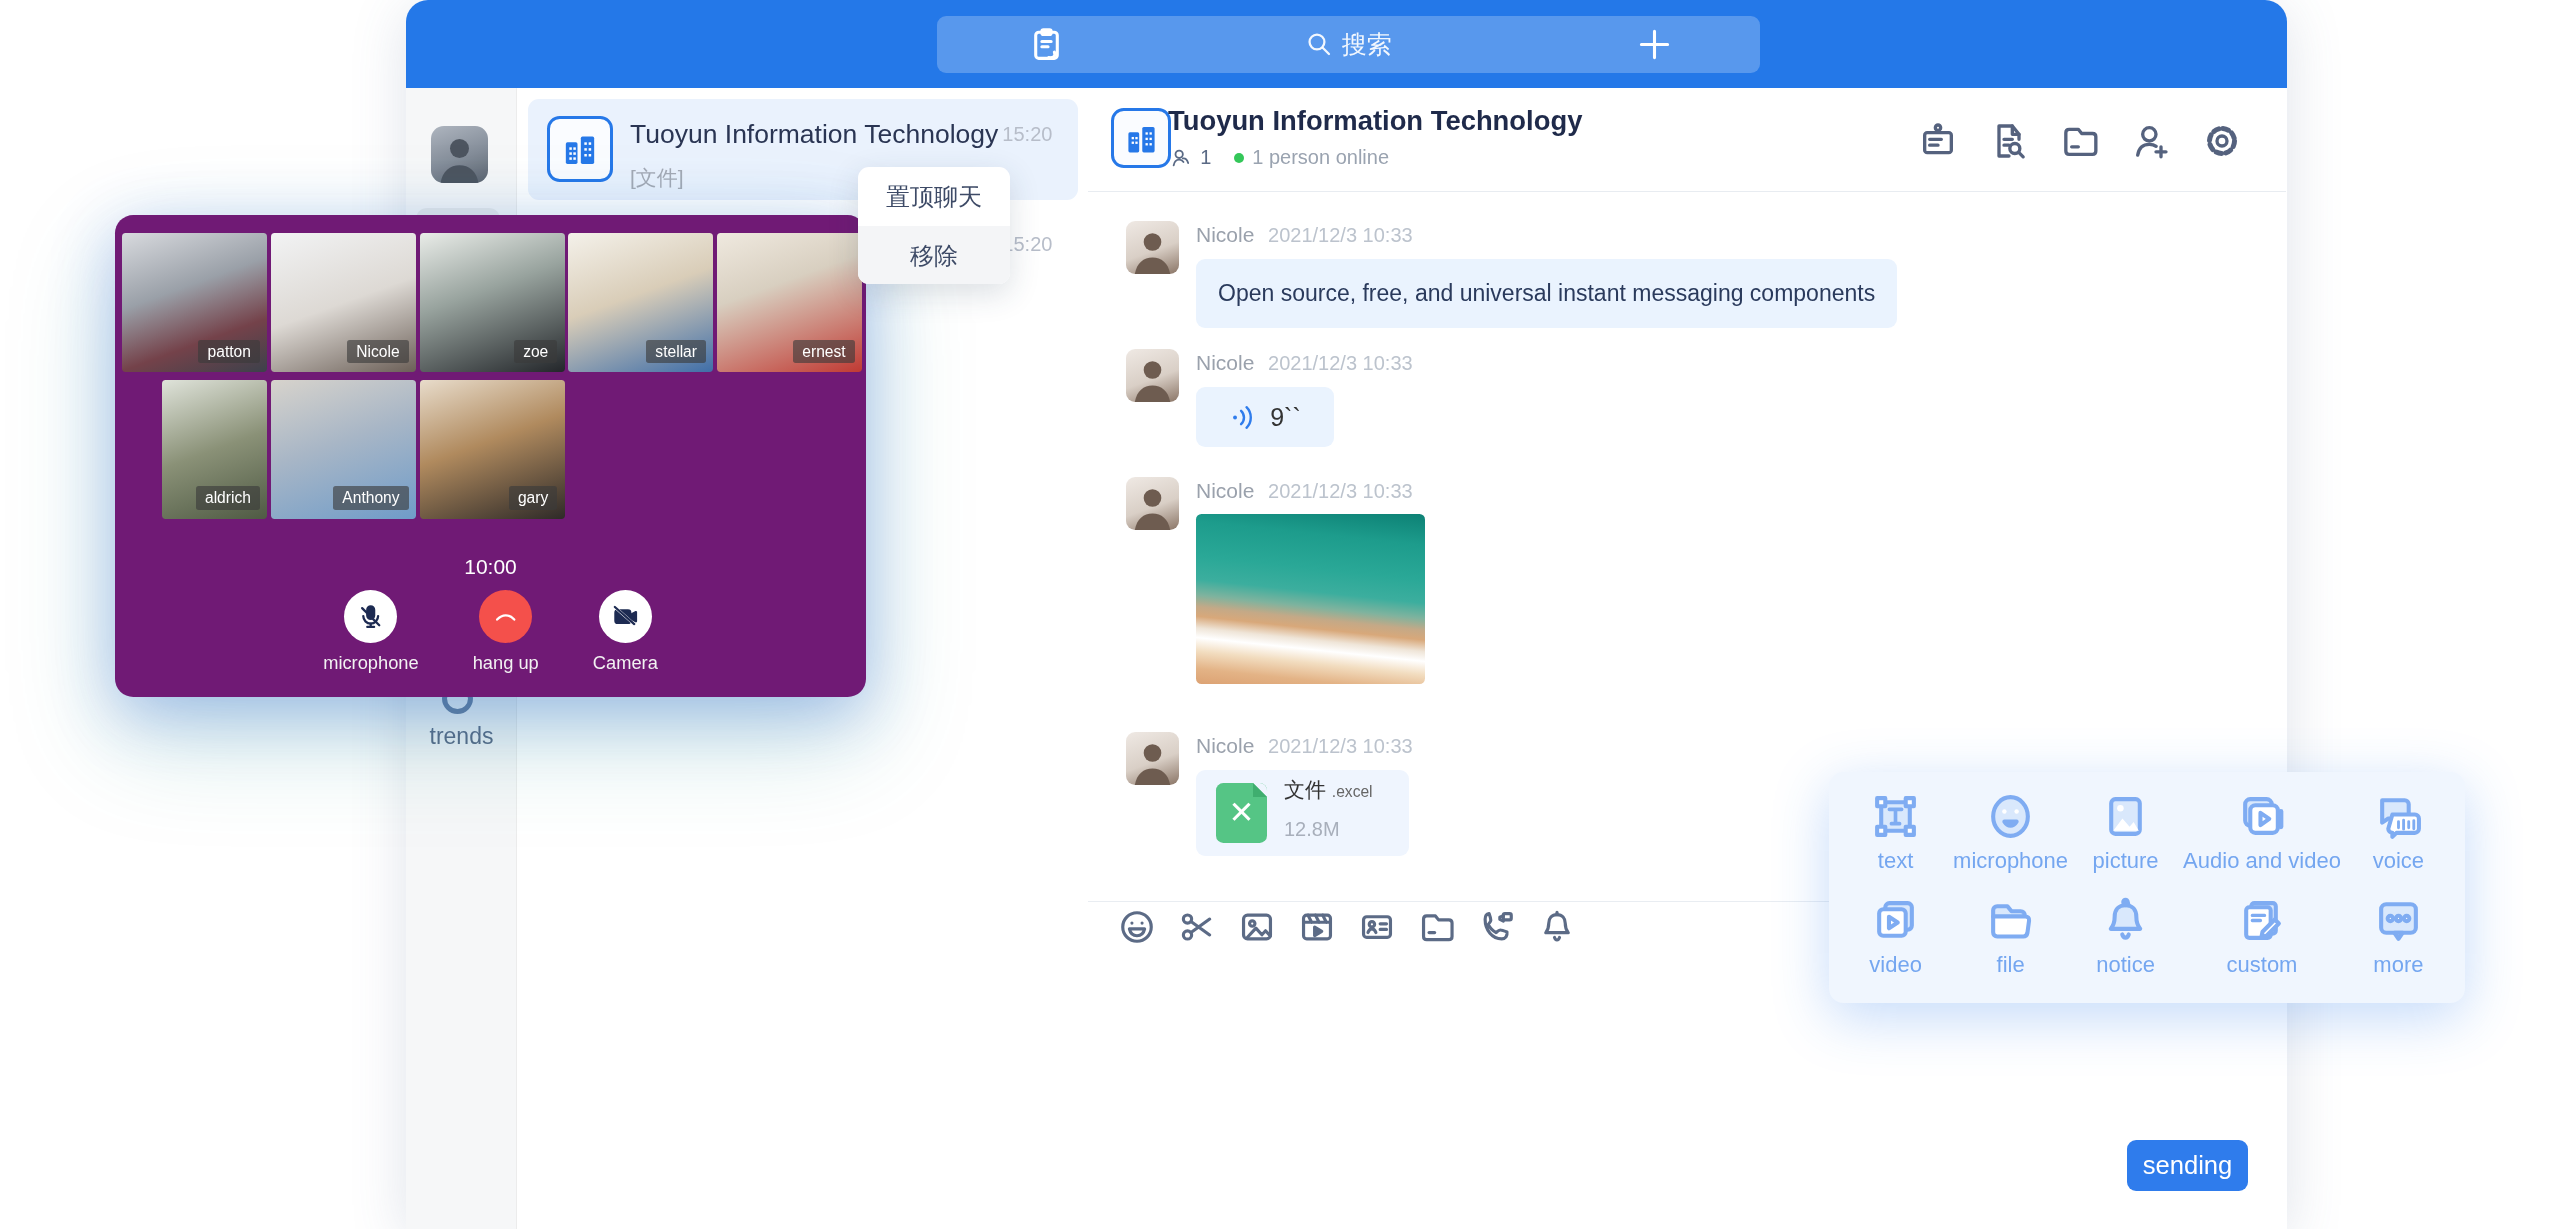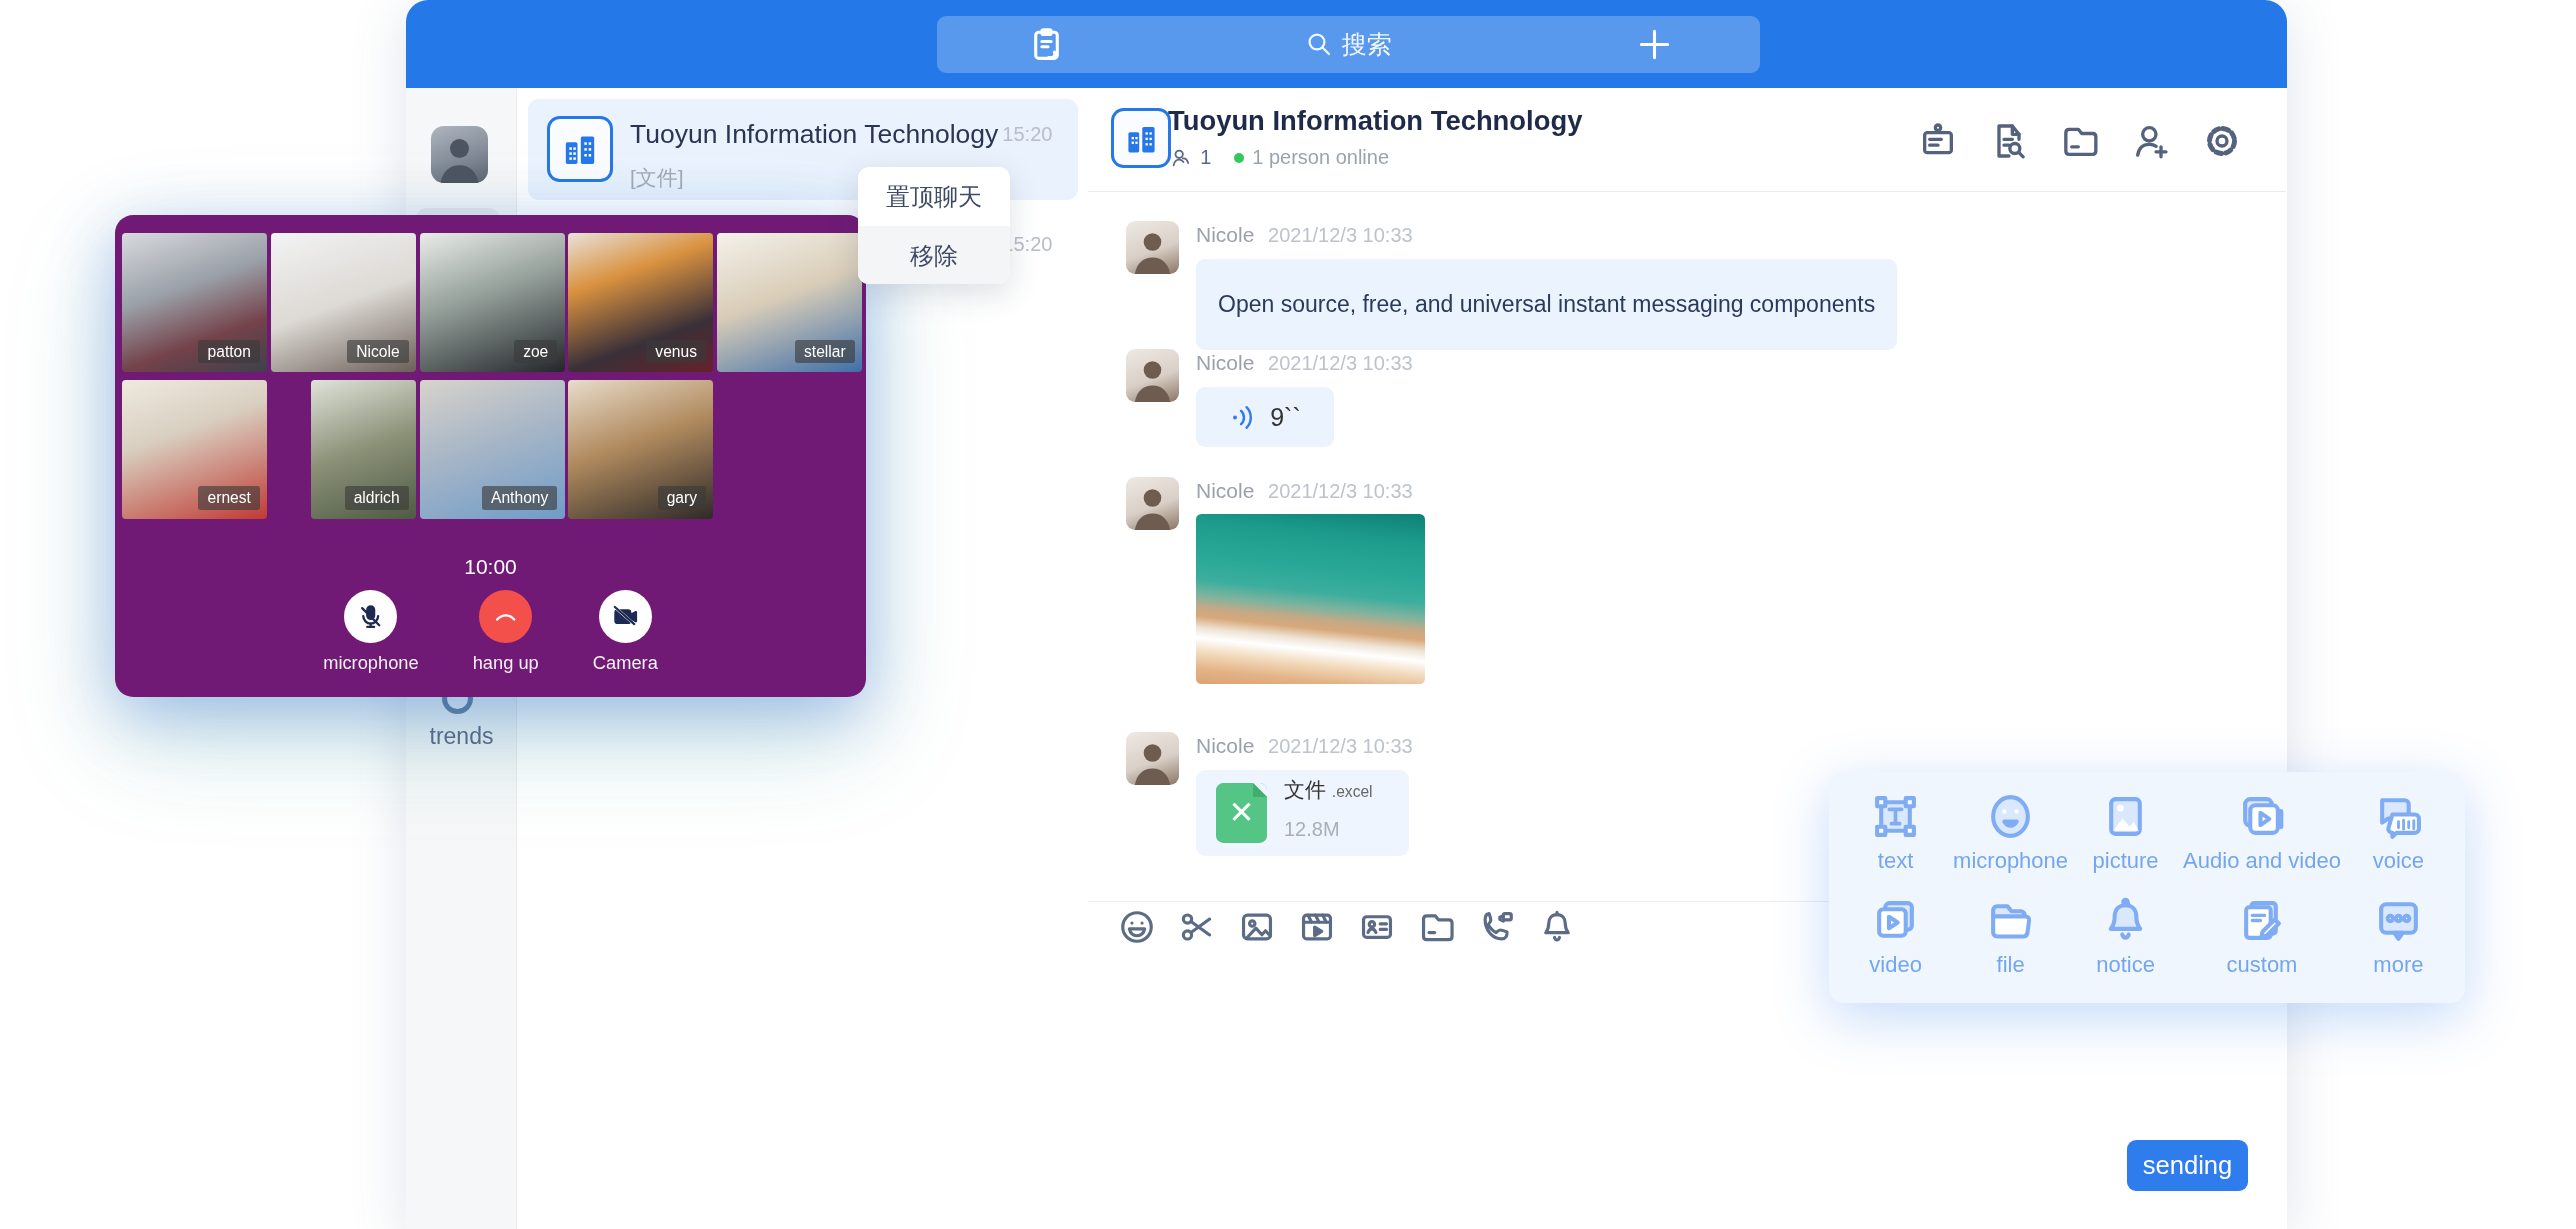--- a/index.html
+++ b/index.html
@@ -67,21 +67,21 @@
 
   
   .msgs { position:absolute; left:0; top:104px; width:100%; height:709px; }
   .msg { position:absolute; left:38px; }
   .avatar { position:absolute; left:0; top:0; width:53px; height:53px; border-radius:9.1px; overflow:hidden;
             background:linear-gradient(160deg,#efe9e4 0%,#d9cfc6 55%,#8a7566 100%); }
   .mhead { position:absolute; left:70px; top:1.8px; display:flex; gap:13.7px; align-items:baseline; white-space:nowrap; }
   .mname { font-size:21px; color:#9AA1AC; }
   .mtime { font-size:20px; color:#BCC3CD; }
   .bubble { position:absolute; left:70px; top:38px; background:#EAF3FE; border-radius:9.1px;
-            padding:32px 22px; font-size:23px; color:#2A3A5C; white-space:nowrap; }
+            padding:21px 22px; font-size:23px; color:#2A3A5C; white-space:nowrap; }
   .vbubble { position:absolute; left:70px; top:38px; width:138px; height:60px; background:#EAF3FE;
              border-radius:9.1px; display:flex; align-items:center; justify-content:center; gap:12px; }
   .vbubble .vic { width:29px; height:29px; color:#2F7CEC; }
   .vbubble .vd { font-size:25px; color:#333; }
   .beach { position:absolute; left:70px; top:37px; width:229px; height:170px; border-radius:5.5px;
            background:
              linear-gradient(186deg,
                #0d8175 0%, #1d9c8c 16%, #2aa897 34%, #3cae9e 46%,
                #7fb39e 54%, #c4a987 60%, #d8a87a 65%, #efe5d8 71%,
                #ffffff 76%, #f2ddc0 83%, #e3b386 92%, #dca273 100%); }
@@ -444,23 +444,20 @@
   <div class="tiles">
     <div class="tile t0">
         <span class="tag">patton</span>
       </div>
     <div class="tile t1">
         <span class="tag">Nicole</span>
       </div>
     <div class="tile t2">
         <span class="tag">zoe</span>
       </div>
-    <div class="tile t3">
-        <span class="tag">venus</span>
-      </div>
     <div class="tile t4">
         <span class="tag">stellar</span>
       </div>
     <div class="tile t6">
         <span class="tag">ernest</span>
       </div>
     <div class="tile t7">
         <span class="tag">aldrich</span>
       </div>
     <div class="tile t8">

